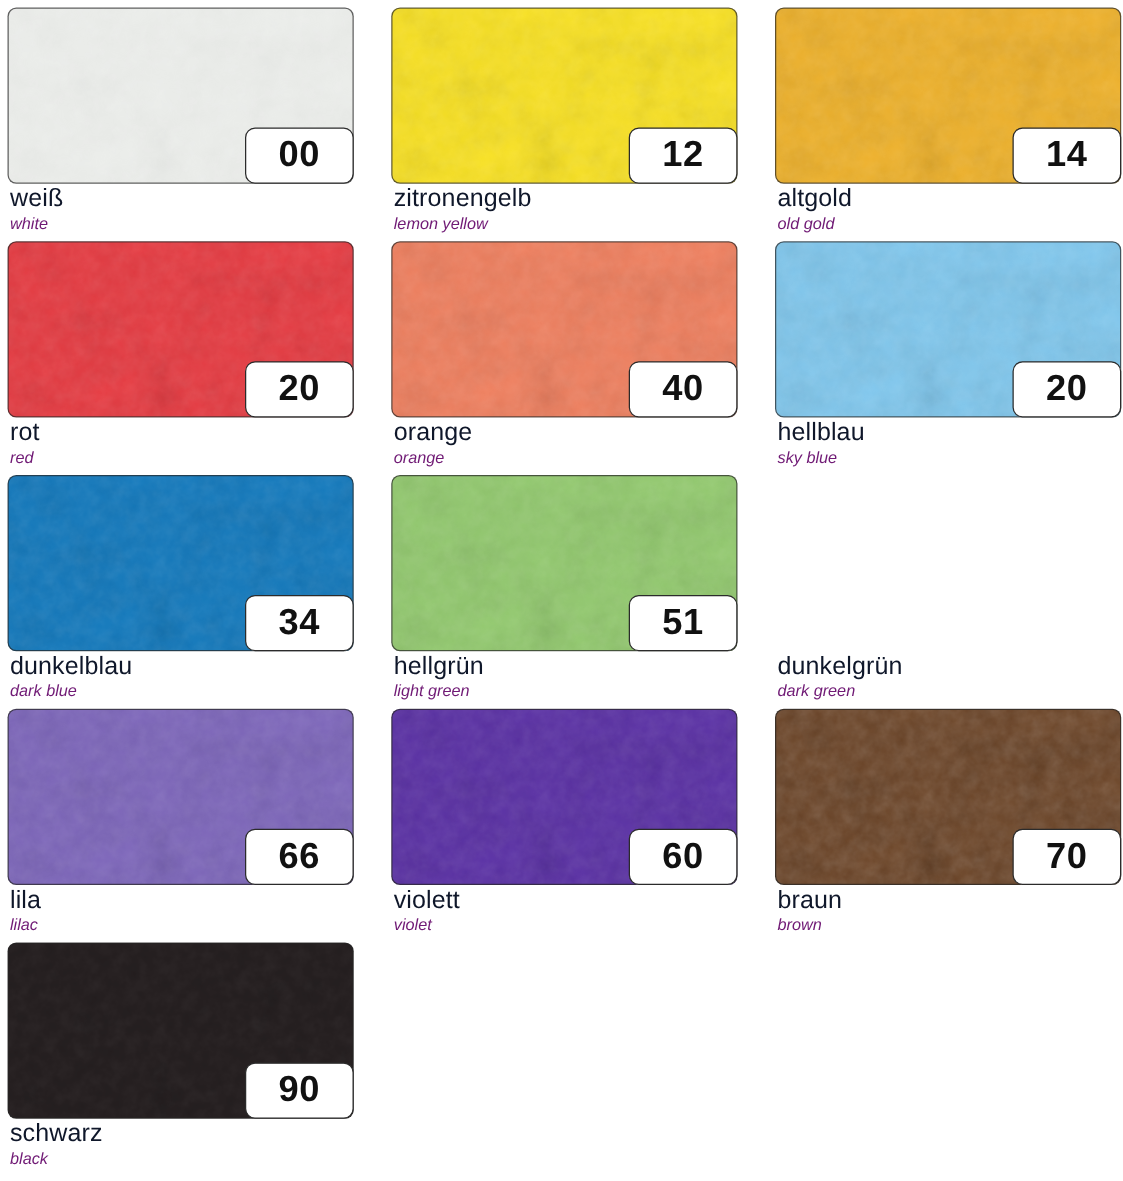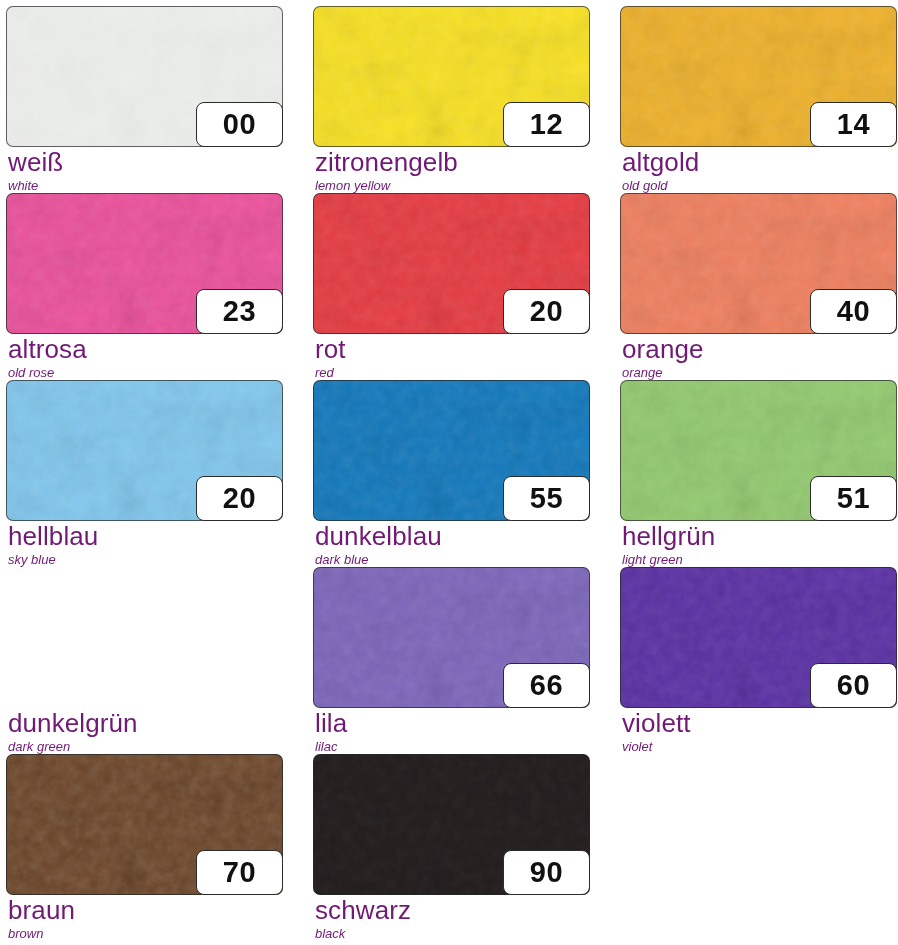--- a/index.html
+++ b/index.html
@@ -80,22 +80,22 @@
     line-height: 1;
     z-index: 3;
   }
   .labels {
     position: absolute;
     left: 2px;
     top: 142px;
     width: 275px;
   }
   .name-de {
-    font-size: 26px;
-    color: #701a75;
+    font-size: 20px;
+    color: #0f172a;
     line-height: 1.12;
     letter-spacing: 0.1px;
     white-space: nowrap;
   }
   .name-en {
     font-size: 13px;
     font-style: italic;
     color: #701a75;
     line-height: 1.2;
     margin-top: 1px;
@@ -152,37 +152,20 @@
         </div>
         <div class="badge">14</div>
       </div>
       <div class="labels">
         <div class="name-de">altgold</div>
         <div class="name-en">old gold</div>
       </div>
     </div>
     <div class="cell">
       <div class="swatch-wrap">
-        <div class="swatch" title="altrosa" style="background: rgb(236, 81, 156);">
-          <div class="tex"><svg width="100%" height="100%">
-              <rect width="100%" height="100%" filter="url(#paperTex)" fill="#fff"></rect>
-            </svg></div>
-          <div class="tex2"><svg width="100%" height="100%">
-              <rect width="100%" height="100%" filter="url(#paperTex2)" fill="#fff"></rect>
-            </svg></div>
-        </div>
-        <div class="badge">23</div>
-      </div>
-      <div class="labels">
-        <div class="name-de">altrosa</div>
-        <div class="name-en">old rose</div>
-      </div>
-    </div>
-    <div class="cell">
-      <div class="swatch-wrap">
         <div class="swatch" title="rot" style="background: rgb(231, 59, 66);">
           <div class="tex"><svg width="100%" height="100%">
               <rect width="100%" height="100%" filter="url(#paperTex)" fill="#fff"></rect>
             </svg></div>
           <div class="tex2"><svg width="100%" height="100%">
               <rect width="100%" height="100%" filter="url(#paperTex2)" fill="#fff"></rect>
             </svg></div>
         </div>
         <div class="badge">20</div>
       </div>
@@ -228,21 +211,21 @@
     <div class="cell">
       <div class="swatch-wrap">
         <div class="swatch" title="dunkelblau" style="background: rgb(18, 121, 189);">
           <div class="tex"><svg width="100%" height="100%">
               <rect width="100%" height="100%" filter="url(#paperTex)" fill="#fff"></rect>
             </svg></div>
           <div class="tex2"><svg width="100%" height="100%">
               <rect width="100%" height="100%" filter="url(#paperTex2)" fill="#fff"></rect>
             </svg></div>
         </div>
-        <div class="badge">55</div>
+        <div class="badge">34</div>
       </div>
       <div class="labels">
         <div class="name-de">dunkelblau</div>
         <div class="name-en">dark blue</div>
       </div>
     </div>
     <div class="cell">
       <div class="swatch-wrap">
         <div class="swatch" title="hellgrün" style="background: rgb(147, 202, 111);">
           <div class="tex"><svg width="100%" height="100%">

